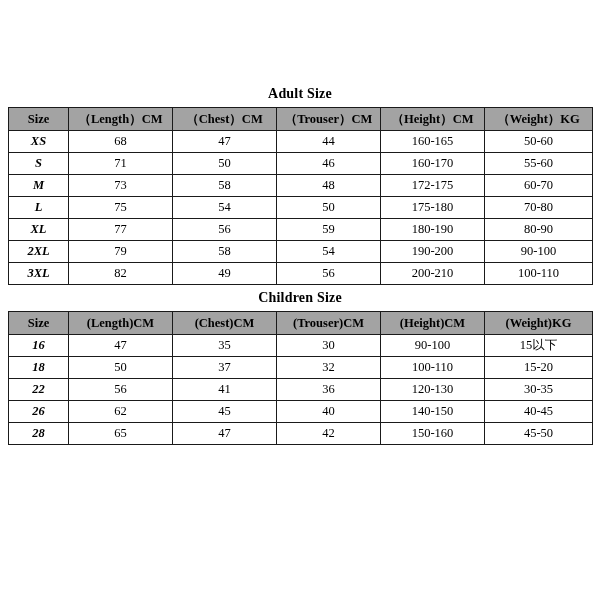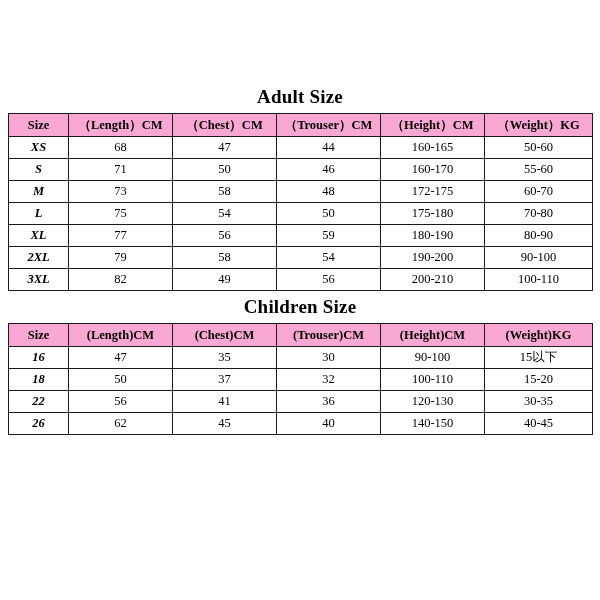--- a/index.html
+++ b/index.html
@@ -17,21 +17,21 @@
     position: relative;
     width: 600px;
     height: 600px;
     box-sizing: border-box;
     padding: 0 8px;
   }
   .title {
     text-align: center;
     font-family: "Liberation Serif", serif;
     font-weight: bold;
-    font-size: 19px;
+    font-size: 14px;
     color: #000000;
     letter-spacing: 0.2px;
   }
   #adult-title {
     padding-top: 86px;
     padding-bottom: 5px;
   }
   #children-title {
     padding-top: 5px;
     padding-bottom: 5px;
@@ -47,21 +47,21 @@
     height: 21px;
     text-align: center;
     vertical-align: middle;
     font-size: 12.5px;
     color: #000000;
     padding: 0 1px;
     overflow: hidden;
     white-space: nowrap;
   }
   table.size-table thead th {
-    background: #f9a8d4;
+    background: #a3a3a3;
     color: #000000;
     font-weight: bold;
     font-size: 12.5px;
     height: 22px;
   }
   table.size-table tbody td.size-cell {
     font-weight: bold;
     font-style: italic;
   }
   .adult-col-0 { width: 60px; }
@@ -211,16 +211,24 @@
         <td>30-35</td>
       </tr>
       <tr>
         <td class="size-cell">26</td>
         <td>62</td>
         <td>45</td>
         <td>40</td>
         <td>140-150</td>
         <td>40-45</td>
       </tr>
+      <tr>
+        <td class="size-cell">28</td>
+        <td>65</td>
+        <td>47</td>
+        <td>42</td>
+        <td>150-160</td>
+        <td>45-50</td>
+      </tr>
     </tbody>
   </table>
 
 </div>
 
 </body></html>

